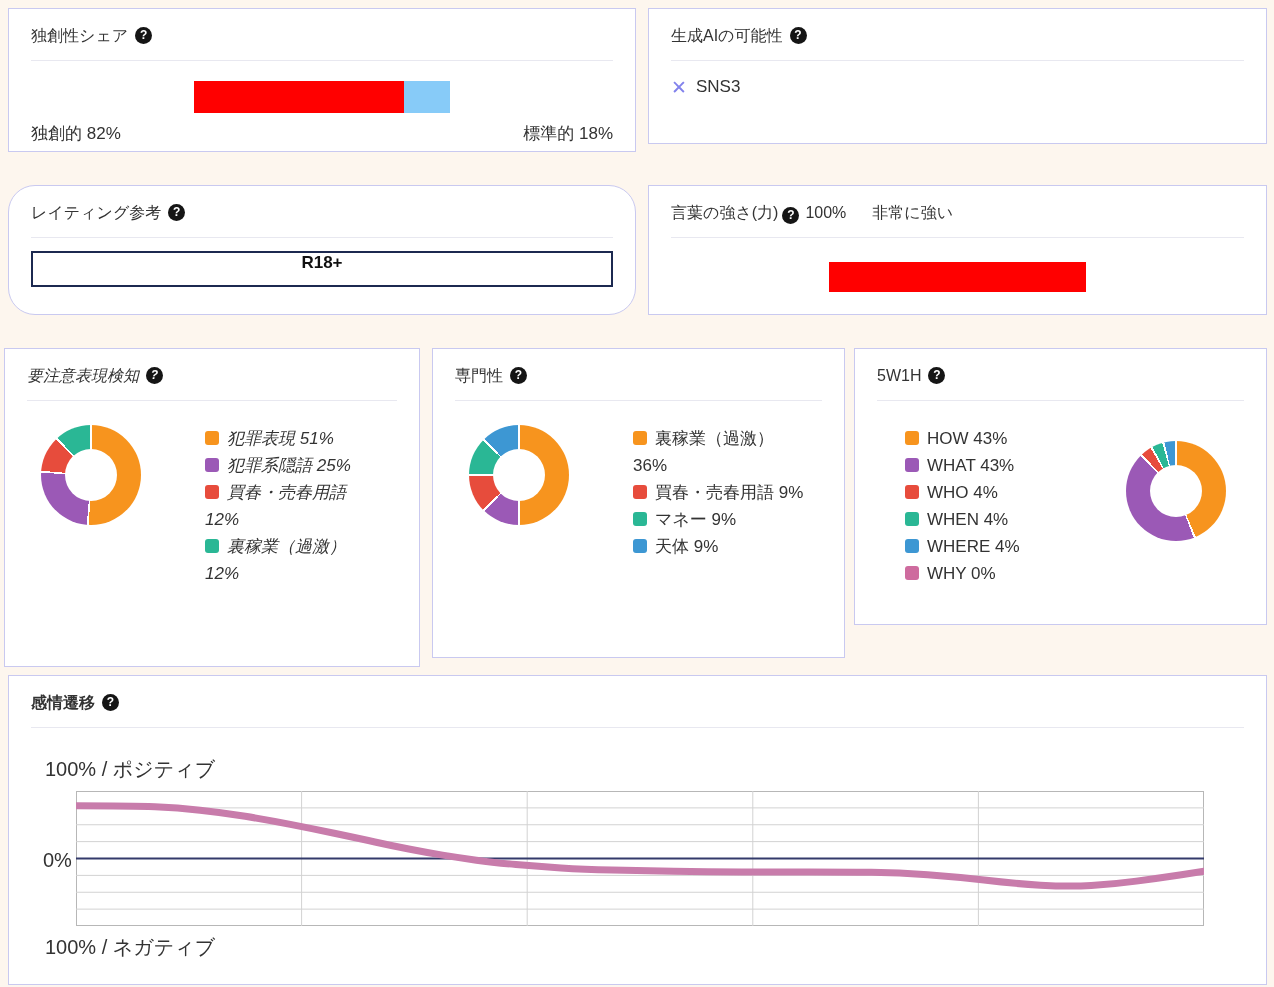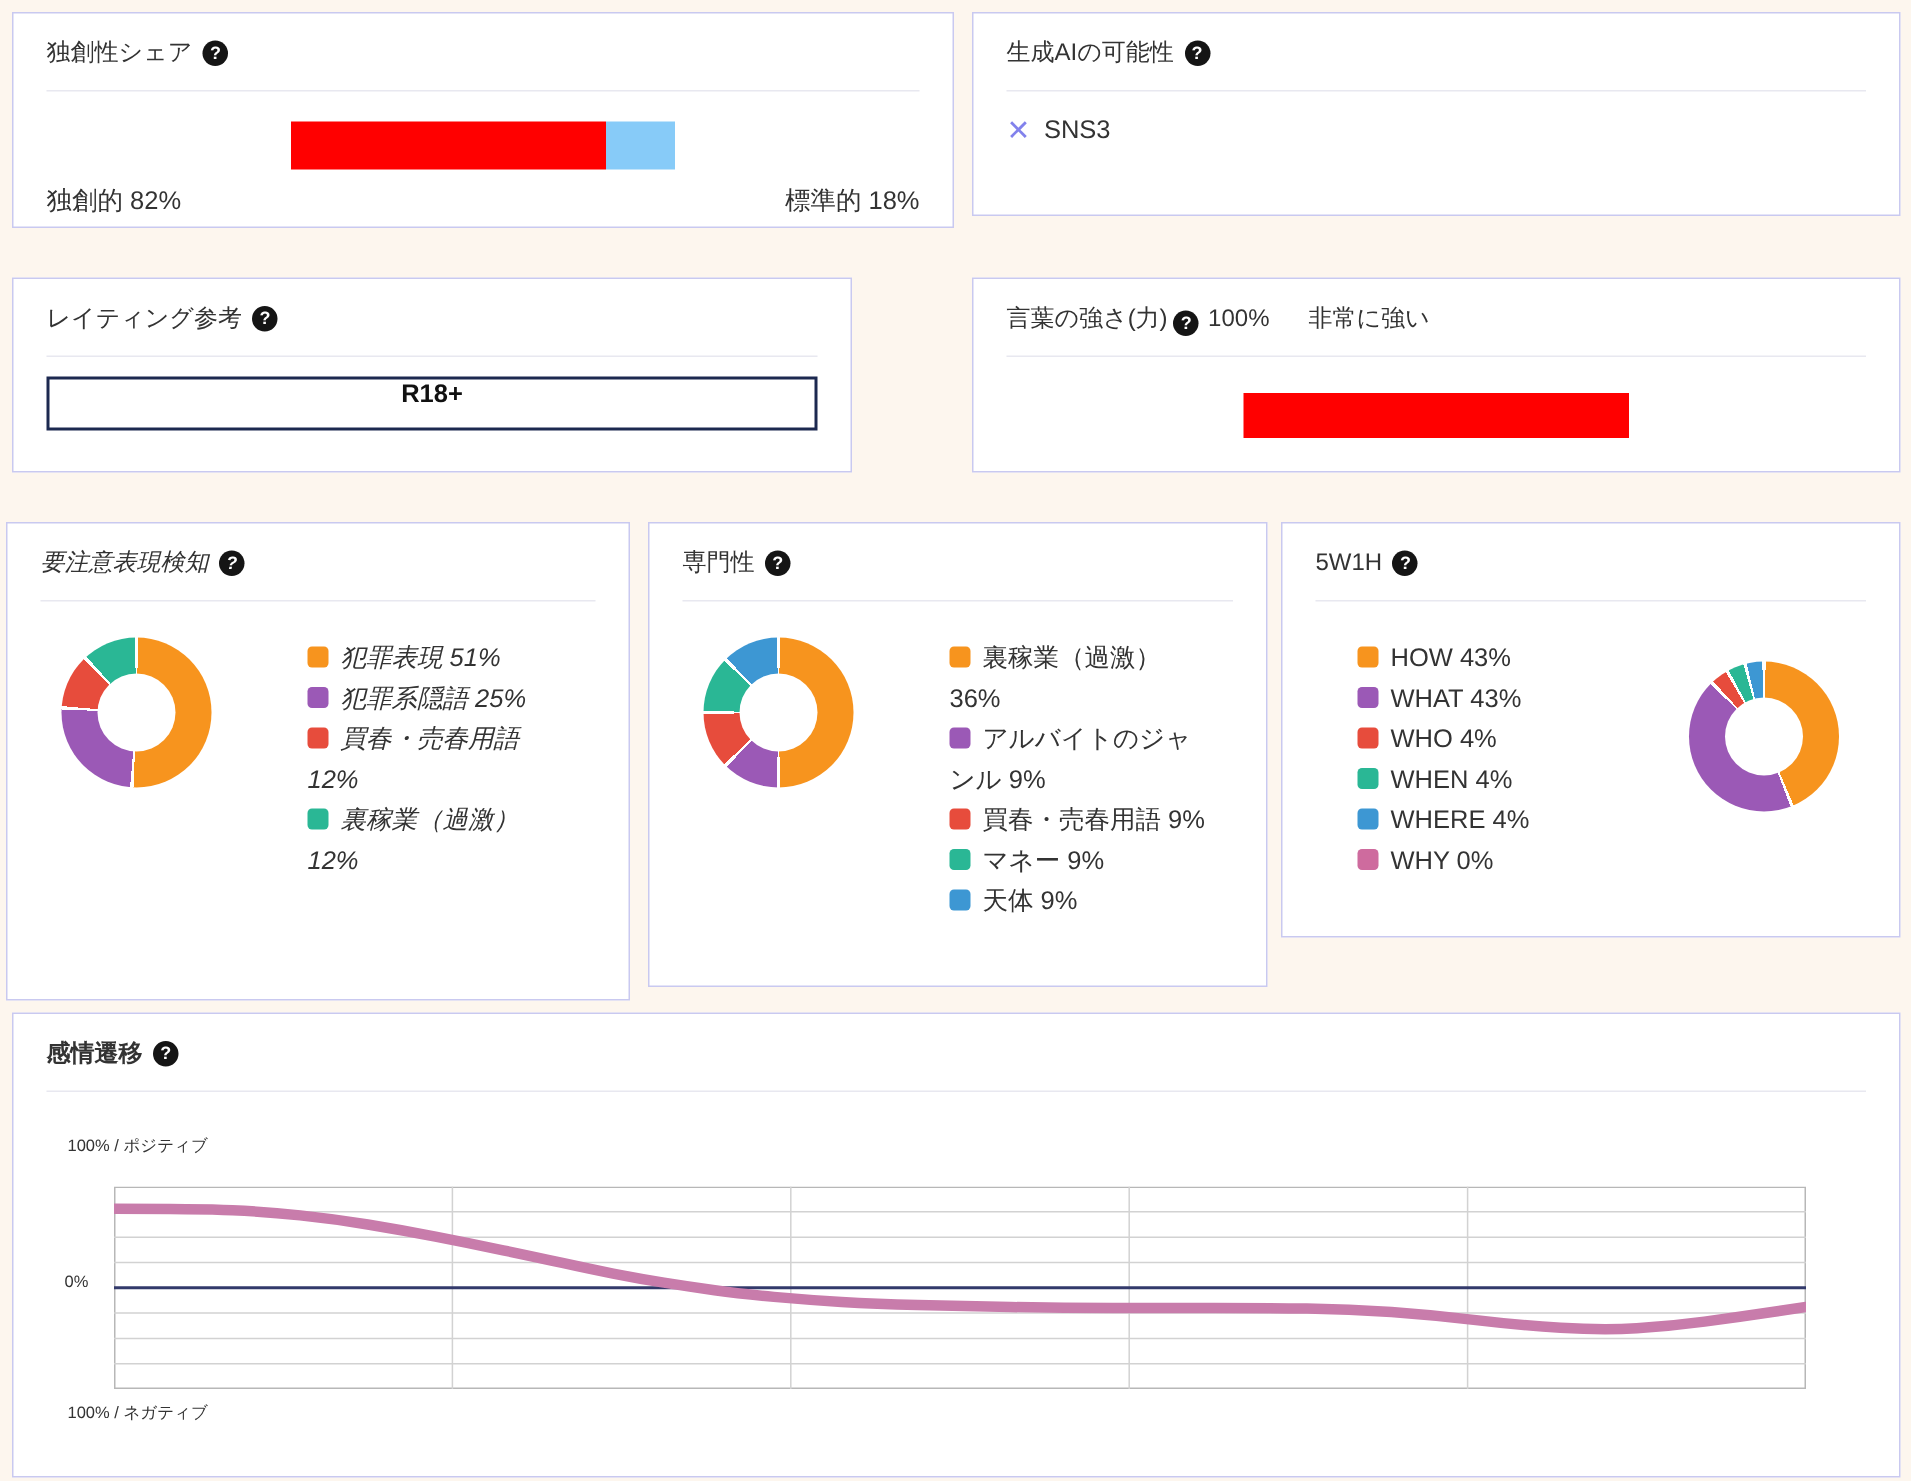--- a/index.html
+++ b/index.html
@@ -48,21 +48,21 @@
   .legend-right{margin-left:64px;width:172px;}
   .legend-item{color:#333;}
   .legend-swatch{
     display:inline-block;width:14px;height:14px;border-radius:3px;
     margin-right:8px;vertical-align:-1px;
   }
   .w5-content{display:flex;align-items:flex-start;padding:24px 40px 0 50px;}
   .w5-content .legend{flex:1 1 auto;}
   .w5-content .donut-wrap{margin-top:16px;}
   
-  .emo-label{position:absolute;font-size:11px;color:#333;}
+  .emo-label{position:absolute;font-size:20px;color:#333;}
   .plot{position:absolute;left:67px;top:115px;width:1128px;height:135px;}
   .plot svg{display:block;}
 </style>
 </head>
 <body>
 
 <div class="panel" style="left:8px;top:8px;width:628px;height:144px;">
   <div class="panel-head">
     <div class="panel-title">
       <span>独創性シェア</span>
@@ -87,21 +87,21 @@
       <span class="help">?</span>
     </div>
     <div class="sep"></div>
   </div>
   <div class="ai-row">
     <span class="x-icon" style="color: rgb(130, 130, 236);">✕</span>
     <span>SNS3</span>
   </div>
 </div>
 
-<div class="panel" style="left:8px;top:185px;width:560px;height:130px;">
+<div class="panel" style="left:8px;top:185px;width:628px;height:130px;border-radius:27px;">
   <div class="panel-head">
     <div class="panel-title">
       <span>レイティング参考</span>
       <span class="help">?</span>
     </div>
     <div class="sep"></div>
   </div>
   <div class="rating-box">
     <span>R18+</span>
   </div>
@@ -152,21 +152,20 @@
     </div>
     <div class="sep"></div>
   </div>
   <div class="donut-content">
     <div class="donut-wrap">
       <div class="donut-ring" style="background: conic-gradient(rgb(255, 255, 255) 0deg, rgb(255, 255, 255) 1.3deg, rgb(247, 148, 30) 1.3deg, rgb(247, 148, 30) 178.7deg, rgb(255, 255, 255) 178.7deg, rgb(255, 255, 255) 180deg, rgb(255, 255, 255) 180deg, rgb(255, 255, 255) 181.3deg, rgb(155, 89, 182) 181.3deg, rgb(155, 89, 182) 223.7deg, rgb(255, 255, 255) 223.7deg, rgb(255, 255, 255) 225deg, rgb(255, 255, 255) 225deg, rgb(255, 255, 255) 226.3deg, rgb(231, 76, 60) 226.3deg, rgb(231, 76, 60) 268.7deg, rgb(255, 255, 255) 268.7deg, rgb(255, 255, 255) 270deg, rgb(255, 255, 255) 270deg, rgb(255, 255, 255) 271.3deg, rgb(42, 183, 149) 271.3deg, rgb(42, 183, 149) 313.7deg, rgb(255, 255, 255) 313.7deg, rgb(255, 255, 255) 315deg, rgb(255, 255, 255) 315deg, rgb(255, 255, 255) 316.3deg, rgb(61, 151, 211) 316.3deg, rgb(61, 151, 211) 358.7deg, rgb(255, 255, 255) 358.7deg, rgb(255, 255, 255) 360deg);"></div>
       <div class="donut-hole"></div>
     </div>
     <div class="legend legend-right">
         <div class="legend-item"><span class="legend-swatch" style="background: rgb(247, 148, 30);"></span><span>裏稼業（過激） 36%</span></div>
-        <div class="legend-item"><span class="legend-swatch" style="background: rgb(155, 89, 182);"></span><span>アルバイトのジャンル 9%</span></div>
         <div class="legend-item"><span class="legend-swatch" style="background: rgb(231, 76, 60);"></span><span>買春・売春用語 9%</span></div>
         <div class="legend-item"><span class="legend-swatch" style="background: rgb(42, 183, 149);"></span><span>マネー 9%</span></div>
         <div class="legend-item"><span class="legend-swatch" style="background: rgb(61, 151, 211);"></span><span>天体 9%</span></div>
       </div>
   </div>
 </div>
 
 <div class="panel" style="left:854px;top:348px;width:413px;height:277px;">
   <div class="panel-head">
     <div class="panel-title">

